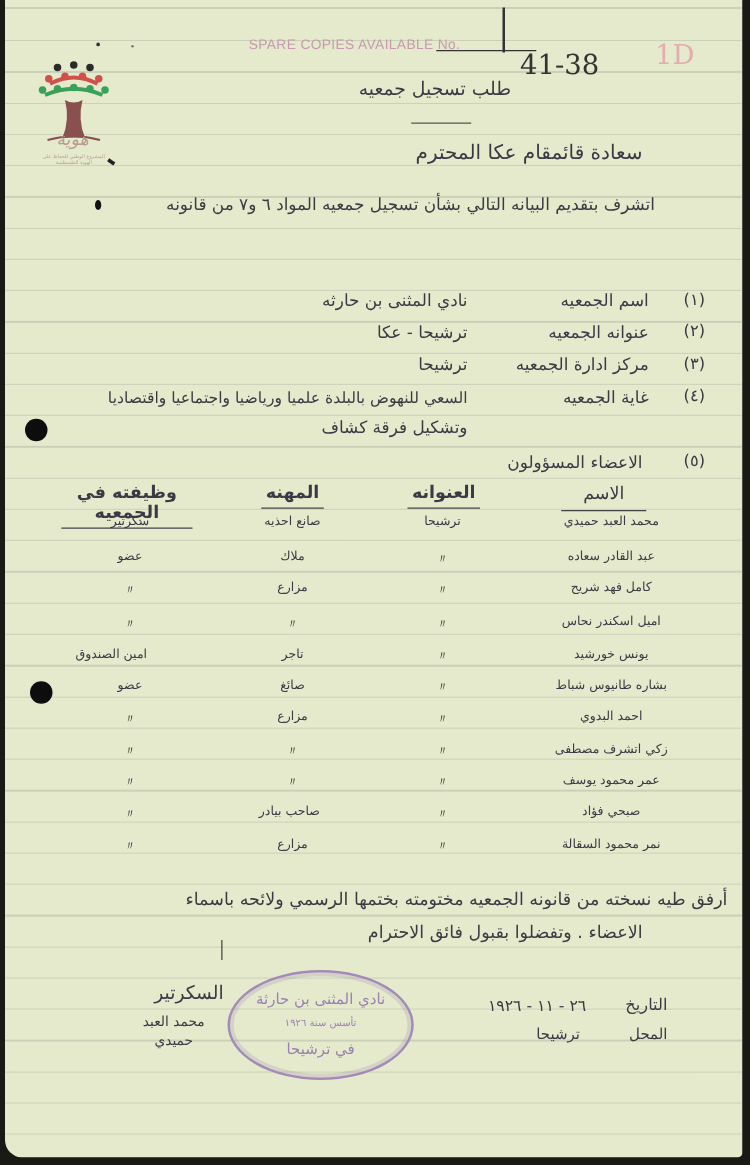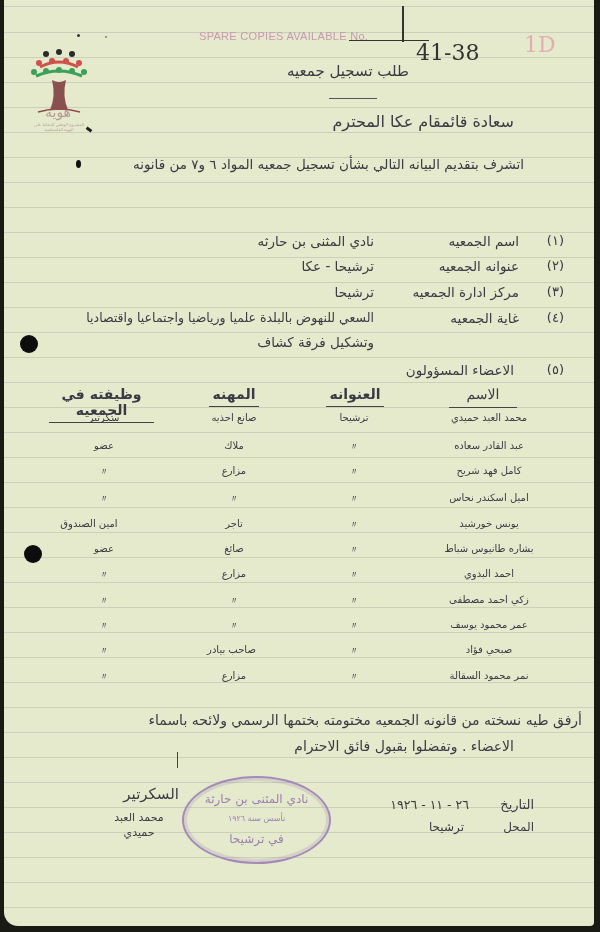--- a/index.html
+++ b/index.html
@@ -74,21 +74,21 @@
       <circle cx="22" cy="25" r="3" fill="#3aa05a"></circle>
       <circle cx="35" cy="24" r="3" fill="#3aa05a"></circle>
       <circle cx="48" cy="25" r="3" fill="#3aa05a"></circle>
       <circle cx="60" cy="26" r="3" fill="#3aa05a"></circle>
       <path d="M12 30 Q35 20 58 30" stroke="#3aa05a" stroke-width="3" fill="none"></path>
       <path d="M16 21 Q35 11 54 21" stroke="#d0504a" stroke-width="3" fill="none"></path>
       <path d="M28 34 Q32 50 26 64 L44 64 Q38 50 42 34 Q35 38 28 34 Z" fill="#8a4f4f"></path>
       <path d="M14 66 Q35 60 56 66" stroke="#8a4f4f" stroke-width="1.5" fill="none"></path>
     </g>
   </svg>
-  <div class="abs logo-text ink" style="color:#b89a90;">هوية</div>
+  <div class="abs logo-text ink" style="color:#b89a90;font-style:italic;">هوية</div>
   <div class="abs logo-sub ink" style="color:#b8a098;">المشروع الوطني للحفاظ على الهوية الفلسطينية</div>
   <div class="abs pen-mark"></div>
   <div class="abs dot1"></div>
   <div class="abs dot2"></div>
 
   <div class="abs spare">SPARE COPIES AVAILABLE No.</div>
   <div class="abs spare-line"></div>
   <div class="abs spare-num"></div>
   <div class="abs file-no">41-38</div>
   <div class="abs folio">1D</div>
@@ -171,21 +171,21 @@
       <div class="abs ink cell" style="left:60px;top:543px;width:80px;">عضو</div>
     </div>
     <div class="abs punch" style="left:20px;top:545px;"></div>
     <div>
       <div class="abs ink cell" style="left:435px;top:568px;width:100px;">احمد البدوي</div>
       <div class="abs ink cell" style="left:320px;top:568px;width:60px;">〃</div>
       <div class="abs ink cell" style="left:190px;top:568px;width:80px;">مزارع</div>
       <div class="abs ink cell" style="left:60px;top:568px;width:80px;">〃</div>
     </div>
     <div>
-      <div class="abs ink cell" style="left:435px;top:594px;width:100px;">زكي احمد مصطفى</div>
+      <div class="abs ink cell" style="left:435px;top:594px;width:100px;">زكي اتشرف مصطفى</div>
       <div class="abs ink cell" style="left:320px;top:594px;width:60px;">〃</div>
       <div class="abs ink cell" style="left:190px;top:594px;width:80px;">〃</div>
       <div class="abs ink cell" style="left:60px;top:594px;width:80px;">〃</div>
     </div>
     <div>
       <div class="abs ink cell" style="left:435px;top:619px;width:100px;">عمر محمود يوسف</div>
       <div class="abs ink cell" style="left:320px;top:619px;width:60px;">〃</div>
       <div class="abs ink cell" style="left:190px;top:619px;width:80px;">〃</div>
       <div class="abs ink cell" style="left:60px;top:619px;width:80px;">〃</div>
     </div>

